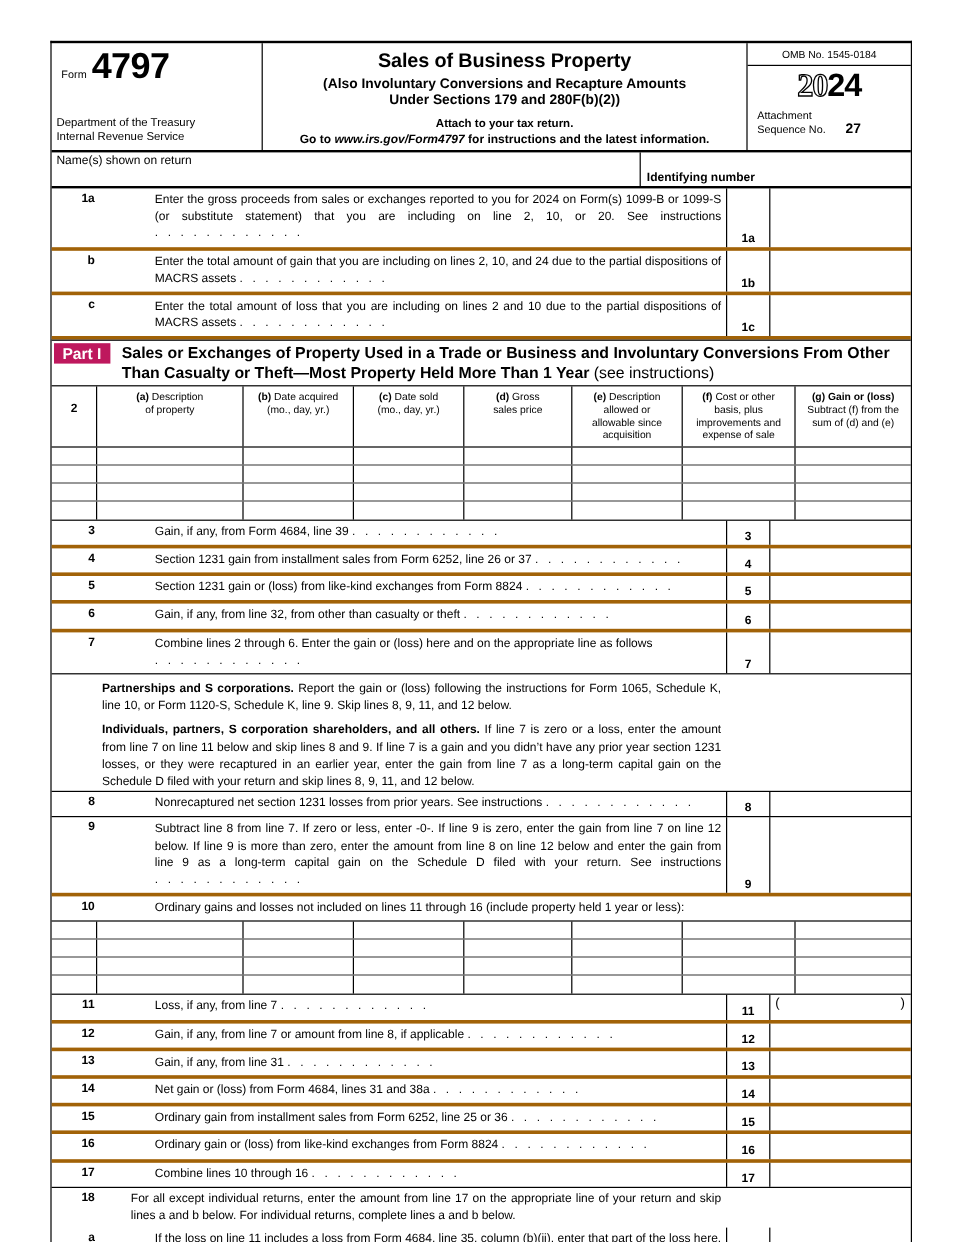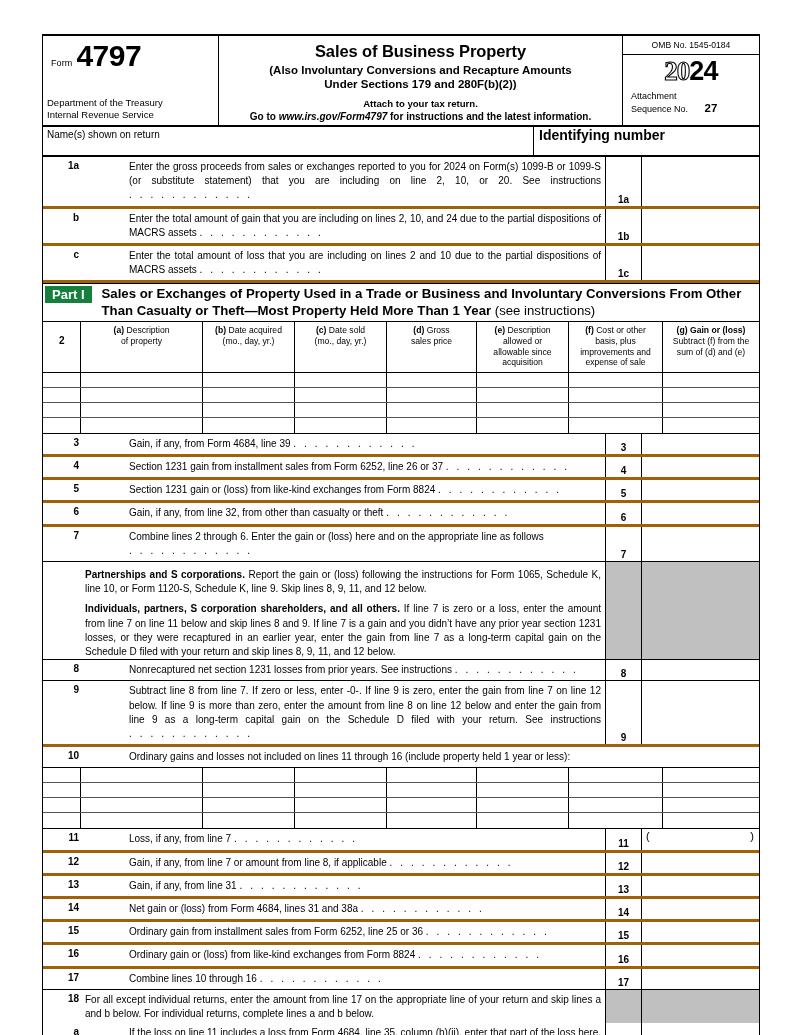--- a/index.html
+++ b/index.html
@@ -54,21 +54,21 @@
     font-size: 27px; font-weight: bold; letter-spacing: -1px;
     color: #fff; font-family: Liberation Serif, serif; -webkit-text-stroke: 1.1px #000;
   }
   .yearbox .y2 { font-size: 27px; font-weight: bold; letter-spacing: -0.8px; }
   .attach { font-size: 9px; line-height: 11.5px; padding: 2px 0 3px 8px; }
   .attach b { font-size: 11.5px; margin-left: 14px; }
 
   
   .namerow { display: flex; border-bottom: 2.5px solid #000; height: 30px; }
   .namerow .a { flex: 1; border-right: 1px solid #000; font-size: 10px; padding: 2px 0 0 4px; }
-  .namerow .b { width: 225px; font-size: 14px; font-weight: bold; padding: 0 0 0 5px; }
+  .namerow .b { width: 225px; font-size: 10px; font-weight: bold; padding: 16px 0 0 5px; }
 
   
   .lrow { display: flex; border-bottom: 3px solid #a16207; }
   .lrow.thick { border-bottom: 1.6px solid #000; }
   .lrow .lno {
     width: 42px; flex: none; font-size: 10px; font-weight: bold;
     text-align: right; padding: 3px 6px 0 0;
   }
   .lrow .ltxt {
     flex: 1; font-size: 10px; line-height: 14.2px;
@@ -86,21 +86,21 @@
     position: relative;
   }
   .lrow .amt.paren::before { content: "("; position: absolute; left: 4px; top: 1px; font-size: 11px; }
   .lrow .amt.paren::after  { content: ")"; position: absolute; right: 5px; top: 1px; font-size: 11px; }
   .dots { letter-spacing: 2.6px; font-size: 10px; white-space: nowrap; }
 
   
   .part { display: flex; align-items: stretch; border-bottom: 1.2px solid #000;
           border-top: 1.6px solid #000; }
   .part .tag {
-    background: #15803d; color: #fff; font-weight: bold; font-size: 13px;
+    background: #be185d; color: #fff; font-weight: bold; font-size: 13px;
     padding: 1px 7px 2px 7px; margin: 2px 0 2px 2px; line-height: 16px;
     height: 17px; align-self: flex-start;
   }
   .part .ptitle { font-size: 13.2px; font-weight: bold; line-height: 16.5px; padding: 2px 4px 2px 10px; }
   .part .ptitle .reg { font-weight: normal; }
 
   
   .ptab { border-bottom: 1.6px solid #000; }
   .ptab .thead { display: flex; border-bottom: 1px solid #000; }
   .ptab .th {
@@ -120,31 +120,31 @@
   .c0 { width: 38px; flex: none; }
   .c1 { width: 122px; flex: none; }
   .c2 { width: 92px; flex: none; }
   .c3 { width: 92px; flex: none; }
   .c4 { width: 90px; flex: none; }
   .c5 { width: 92px; flex: none; }
   .c6 { width: 94px; flex: none; }
   .c7 { flex: 1; }
 
   
-  .prow { display: flex; }
+  .prow { display: flex; align-items: center; }
   .prow .pleft { flex: 1; padding: 0; }
   .prow .shade1 { width: 36px; flex: none; border-left: 1px solid #000; background: #c0c0c0; }
   .prow .shade2 { width: 118px; flex: none; border-left: 1px solid #000; background: #c0c0c0; }
   .para {
     font-size: 10px; line-height: 14.2px; text-align: justify;
     padding: 6px 4px 0 42px;
   }
   .para b { font-weight: bold; }
 
-  .sub { display: flex; }
+  .sub { display: flex; gap: 24px; }
   .sub .sno {
     width: 42px; flex: none; font-size: 10px; font-weight: bold;
     text-align: right; padding: 3px 6px 0 0;
   }
   .sub .stxt { flex: 1; font-size: 10px; line-height: 14.2px; padding: 3px 4px 2px 0; text-align: justify; }
 </style>
 </head>
 <body>
 
 <div class="page">

